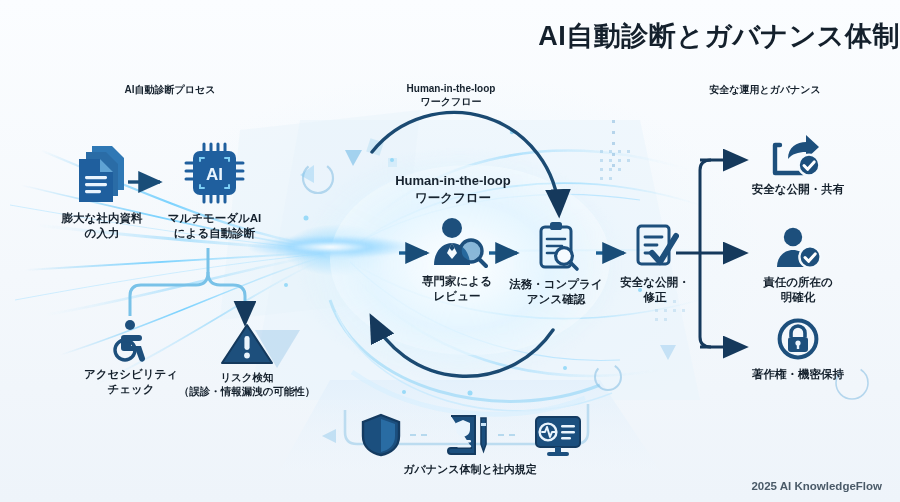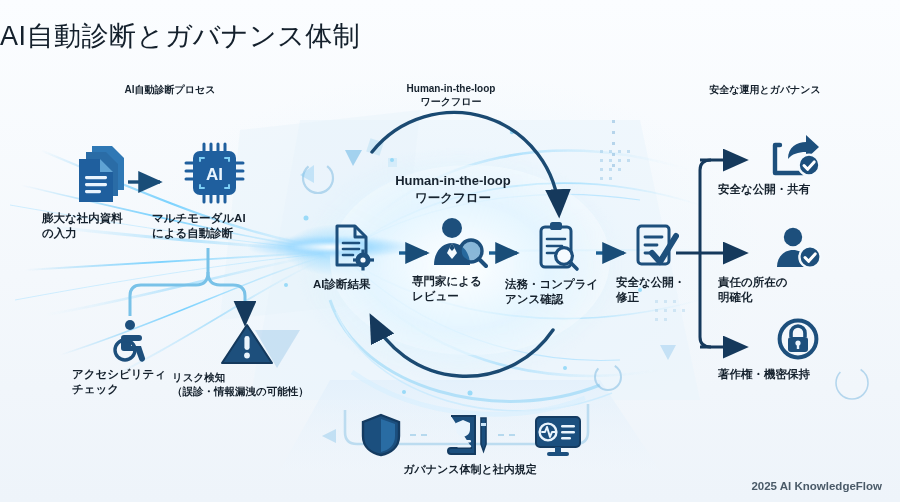--- a/index.html
+++ b/index.html
@@ -23,30 +23,30 @@
     filter:blur(2px);
   }
   .hspark{
     position:absolute;left:250px;top:236px;width:160px;height:22px;
     background:radial-gradient(ellipse at 50% 50%, rgba(255,255,255,1) 0%, rgba(150,215,255,.8) 35%, rgba(130,200,255,0) 75%);
     filter:blur(1.2px);
   }
 
   
   .title{
-    position:absolute;top:18px;left:0;width:900px;text-align:left;
-    font-size:27px;font-weight:normal;letter-spacing:.5px;color:#14202c;
+    position:absolute;top:18px;left:0;width:900px;text-align:right;
+    font-size:27px;font-weight:bold;letter-spacing:.5px;color:#14202c;
   }
   .col-head{position:absolute;text-align:center;font-size:10px;font-weight:bold;color:#16222e;line-height:1.32;}
   .col-head.left{left:40px;top:83px;width:260px;}
   .col-head.mid{left:335px;top:82px;width:232px;}
   .col-head.right{left:640px;top:83px;width:250px;}
 
   
-  .node{position:absolute;}
+  .node{position:absolute;text-align:center;}
   .node .ico{display:flex;align-items:center;justify-content:center;}
   .node .cap{margin-top:5px;font-size:11.5px;font-weight:bold;line-height:1.3;color:#15212d;white-space:pre-line;}
   .node .cap.sm{font-size:10.5px;}
 
   
   .loop-label{position:absolute;left:368px;top:172px;width:170px;text-align:center;
     font-size:13px;font-weight:bold;line-height:1.35;color:#17232f;}
   .loop-label .jp{font-size:12.5px;}
 
   .footer{position:absolute;right:18px;bottom:10px;font-size:11.5px;color:#4a5a68;font-weight:bold;}
@@ -314,42 +314,20 @@
       <svg width="56" height="44" viewBox="0 0 56 44">
         <path d="M28,3 L53,41 L3,41 Z" fill="#1d4f7c" stroke="#14395d" stroke-width="2" stroke-linejoin="round"></path>
         <rect x="25.4" y="14" width="5.2" height="14" rx="2.4" fill="#eaf4fd"></rect>
         <circle cx="28" cy="33.5" r="2.9" fill="#eaf4fd"></circle>
       </svg>
     </div>
     <div class="cap sm">リスク検知
 （誤診・情報漏洩の可能性）</div>
   </div>
 
-  <div class="node" style="left:313px;top:222px;width:76px;">
-    <div class="ico">
-      <svg width="48" height="50" viewBox="0 0 48 50">
-        <path d="M10,4 h18 l11,11 v28 h-29 z" fill="none" stroke="#1d4f7c" stroke-width="3" stroke-linejoin="round"></path>
-        <path d="M28,4 v11 h11" fill="none" stroke="#1d4f7c" stroke-width="3" stroke-linejoin="round"></path>
-        <g stroke="#1d4f7c" stroke-width="2.6" stroke-linecap="round">
-          <line x1="16" y1="21" x2="32" y2="21"></line>
-          <line x1="16" y1="27" x2="32" y2="27"></line>
-          <line x1="16" y1="33" x2="26" y2="33"></line>
-        </g>
-        <circle cx="36" cy="38" r="7.6" fill="#1d4f7c"></circle>
-        <circle cx="36" cy="38" r="2.6" fill="#f6fbff"></circle>
-        <g fill="#1d4f7c">
-          <rect x="34.4" y="27.5" width="3.2" height="4"></rect>
-            <rect x="34.4" y="44.5" width="3.2" height="4"></rect>
-          <rect x="26" y="36.4" width="4" height="3.2"></rect>
-            <rect x="43" y="36.4" width="4" height="3.2"></rect>
-        </g>
-      </svg>
-    </div>
-    <div class="cap">AI診断結果</div>
-  </div>
 
   <div class="node" style="left:412px;top:215px;width:90px;">
     <div class="ico">
       <svg width="62" height="54" viewBox="0 0 62 54">
         <circle cx="26" cy="13" r="10" fill="#1d4f7c"></circle>
         <path d="M8,50 c0,-13 8,-22 18,-22 c10,0 18,9 18,22 z" fill="#1d4f7c"></path>
         <path d="M26,28 l-5,10 l5,6 l5,-6 z" fill="#f4fafe"></path>
         <path d="M26,28 l-2.6,5 l2.6,3 l2.6,-3 z" fill="#1b4a74"></path>
         <circle cx="45" cy="36" r="11" fill="#2d7db8" opacity=".55"></circle>
         <circle cx="45" cy="36" r="11" fill="none" stroke="#1d4f7c" stroke-width="3.4"></circle>

